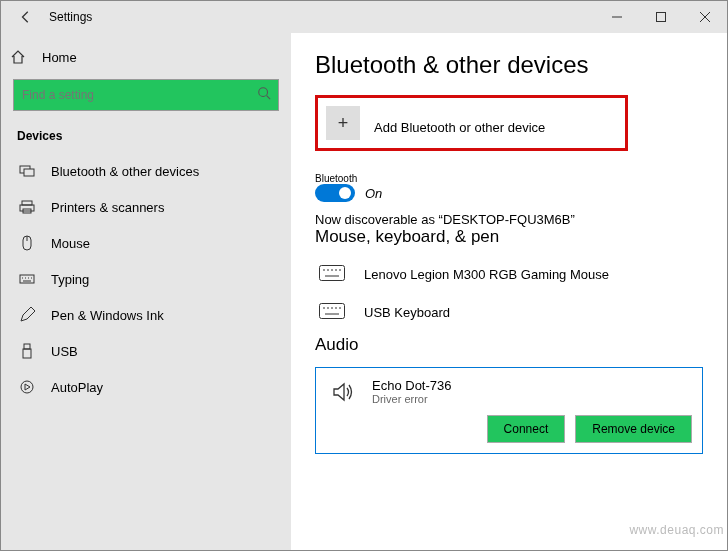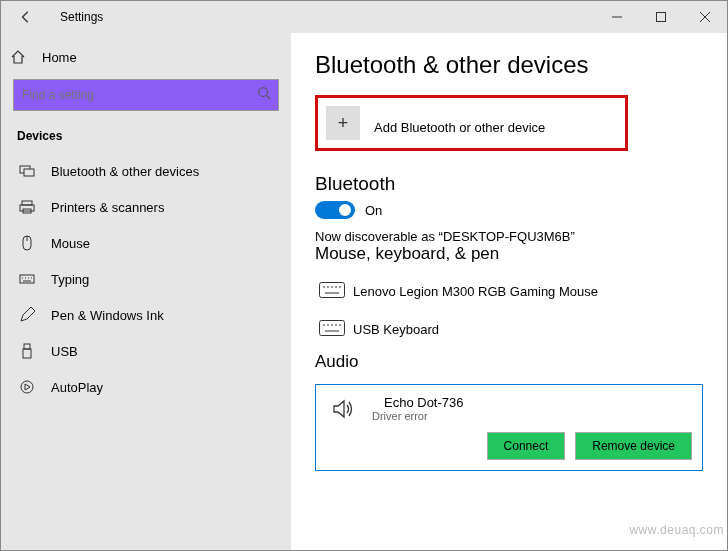--- a/index.html
+++ b/index.html
@@ -1,50 +1,50 @@
 <!DOCTYPE html>
 <html><head>
 <meta charset="utf-8">
 <style>
 * { box-sizing: border-box; margin: 0; padding: 0; font-family: "Segoe UI", Arial, sans-serif; }
 body { width: 728px; height: 551px; background: #fff; overflow: hidden; position: relative; }
 .window { width: 100%; height: 100%; display: flex; flex-direction: column; border: 1px solid #888; }
-.titlebar { height: 32px; display: flex; align-items: center; background: #e6e6e6; padding-left: 10px; gap: 11px; }
+.titlebar { height: 32px; display: flex; align-items: center; background: #e6e6e6; padding-left: 10px; }
 .back-btn { width: 30px; display:flex; align-items:center; justify-content:center; cursor:pointer; }
 .title-text { font-size: 12px; padding-left: 8px; }
 .win-controls { margin-left: auto; display: flex; height:100%; }
 .win-btn { width: 44px; display:flex; align-items:center; justify-content:center; font-size:12px; cursor:pointer; }
 .win-btn svg { pointer-events:none; }
 .body { flex:1; display:flex; min-height:0; }
 .sidebar { width: 290px; background: #e6e6e6; display:flex; flex-direction:column; padding-top:8px; }
 .home-row { display:flex; align-items:center; padding: 8px 7px; cursor:pointer; margin-bottom:6px;}
 .home-row .icon-slot { width:20px; display:flex; justify-content:center; }
 .home-row span.label { font-size:13px; margin-left:14px; }
 .search-wrap { margin: 0 12px 14px 12px; position:relative; }
-.search-input { width:100%; height:32px; border:1px solid #999; background:#8b5cf6; padding:0 30px 0 8px; font-size:12px; outline:none; }
+.search-input { width:100%; height:32px; border:1px solid #999; background:#22c55e; padding:0 30px 0 8px; font-size:12px; outline:none; }
 .search-icon { position:absolute; right:8px; top:50%; transform:translateY(-50%); }
 .section-heading { font-size:12px; font-weight:600; padding: 4px 24px 10px 16px; }
 .nav-item { display:flex; align-items:center; padding: 10px 16px; cursor:pointer; }
 .nav-item .icon-slot { width:20px; display:flex; justify-content:center; }
 .nav-item span.label { font-size:13px; margin-left:14px; }
 .content { flex:1; background:#fff; overflow:auto; padding: 18px 24px 0 24px; position:relative; }
 .page-title { font-size:24px; font-weight:400; margin-bottom:16px; }
 .add-device { border:3px solid #d40b0b; padding:8px 80px 8px 8px; display:inline-flex; align-items:center; cursor:pointer; margin-bottom:22px; }
 .plus-box { width:34px; height:34px; background:#dedede; display:flex; align-items:center; justify-content:center; font-size:18px; color:#333; margin-right:14px; }
 .add-label { font-size:13px;margin-top:8px; }
-.bt-label { font-size:19px; margin-bottom:6px; }
-.toggle-row { display:flex; align-items:center; margin-bottom:10px;}
+.bt-label { font-size:10px; margin-bottom:0; }
+.toggle-row { display:flex; align-items:center; margin-bottom:10px;font-style:italic;}
 .toggle { width:40px; height:18px; border-radius:10px; background:#0078d7; position:relative; cursor:pointer; margin-right:10px;}
 .toggle-knob { width:12px; height:12px; background:#fff; border-radius:50%; position:absolute; top:3px; right:4px;}
 .toggle-state { font-size:13px;}
 .discoverable { font-size:13px; }
 .section-title { font-size:17px; font-weight:400; margin-bottom:12px; }
 .dev-row { display:flex; align-items:center; padding:6px 0 14px 0; }
 .dev-icon { width:34px; display:flex; justify-content:center; }
-.dev-text { font-size:13px; margin-left:4px; }
+.dev-text { font-size:13px; margin-left:15px; }
 .dev-sub { font-size:11px; color:#666; }
 .audio-card { border:1px solid #0078d7; padding:10px; margin-top:6px; }
 .audio-head { display:flex; align-items:center; }
 .audio-btns { display:flex; justify-content:flex-end; margin-top:10px; gap:10px; }
 .audio-btn { padding:6px 16px; font-size:12px; background:#22c55e; border:1px solid #aaa; cursor:pointer; }
 .watermark { position:absolute; right:4px; bottom:14px; font-size:12px; color:#bbb; letter-spacing:0.5px;}
 </style>
 </head>
 <body>
 
@@ -217,21 +217,21 @@
       <div class="audio-card">
         <div class="audio-head">
           <span class="dev-icon">
             <svg width="24" height="24" viewBox="0 0 24 24">
                 <path d="M3 9 H7 L13 4 V20 L7 15 H3 Z" stroke="#333" fill="none" stroke-width="1.3"></path>
                 <path d="M16 8 Q19 12 16 16" stroke="#333" fill="none" stroke-width="1.3"></path>
                 <path d="M18 5 Q23 12 18 19" stroke="#333" fill="none" stroke-width="1.3"></path>
               </svg>
           </span>
           <div style="margin-left:12px">
-            <div class="dev-text" style="margin-left:12px">Echo Dot-736</div>
+            <div class="dev-text" style="margin-left:0">Echo Dot-736</div>
             <div class="dev-sub">Driver error</div>
           </div>
         </div>
         <div class="audio-btns">
           <div class="audio-btn">Connect</div>
           <div class="audio-btn">Remove device</div>
         </div>
       </div>
 
     </div>

